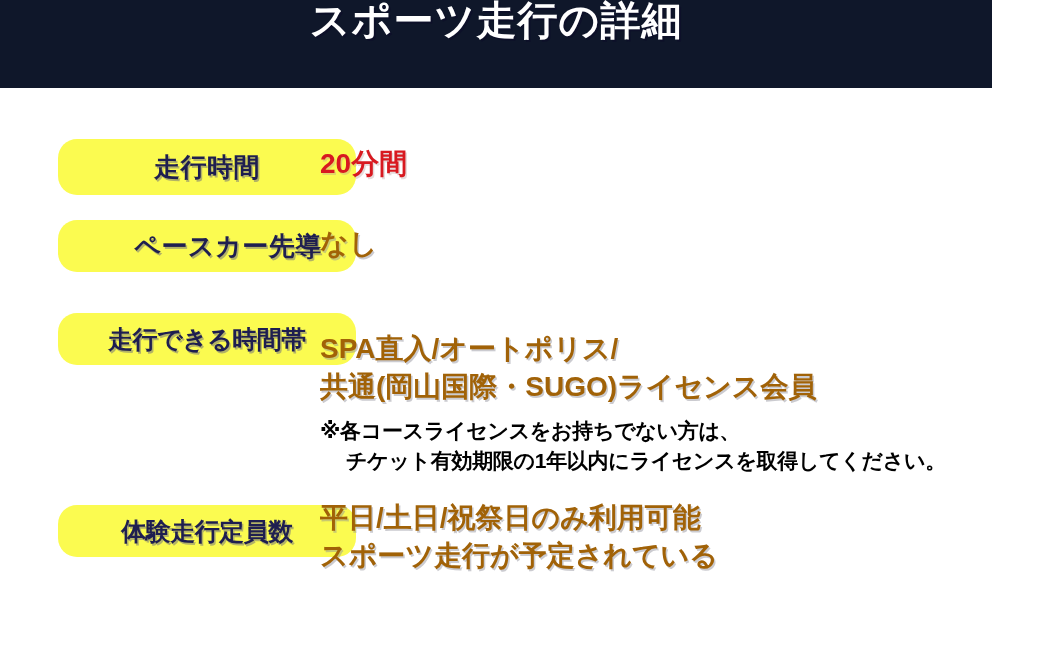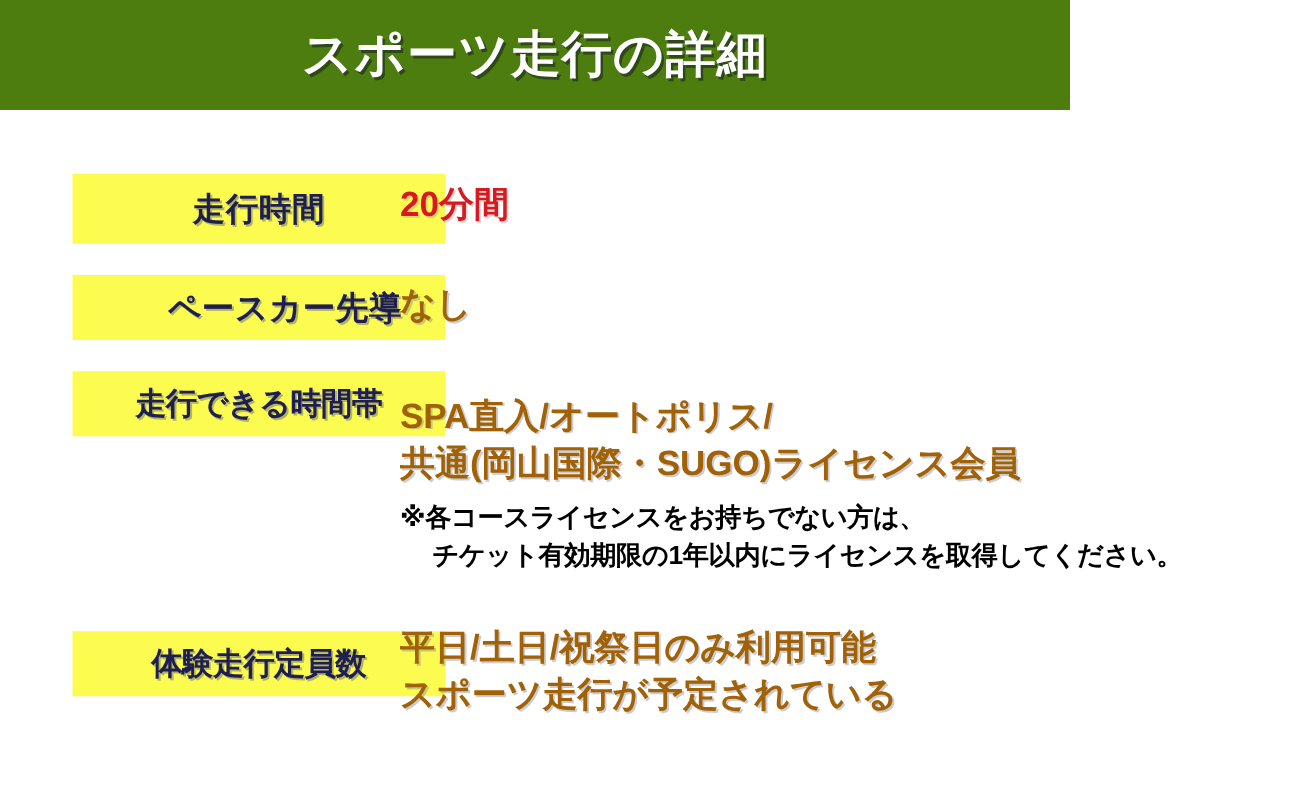--- a/index.html
+++ b/index.html
@@ -20,25 +20,25 @@
     width: 1040px;
     height: 646px;
     background: #ffffff;
   }
 
   
   .header-banner {
     position: absolute;
     left: 0;
     top: 0;
-    width: 856px;
+    width: 992px;
     height: 88px;
-    background: #4d7c0f;
+    background: #0f172a;
     display: flex;
-    align-items: center;
+    align-items: flex-start;
     justify-content: center;
   }
   .header-title {
     color: #ffffff;
     font-size: 40px;
     font-weight: bold;
     letter-spacing: 1px;
     line-height: 1;
     white-space: nowrap;
     text-shadow: 2px 2px 0 rgba(10,8,40,0.45);
@@ -67,20 +67,21 @@
     color: #1e1e50;
     font-size: 26px;
     font-weight: bold;
     text-align: center;
     line-height: 1;
     display: flex;
     align-items: center;
     justify-content: center;
     letter-spacing: 0.5px;
     text-shadow: 1.5px 1.5px 0 rgba(120,120,120,0.55);
+    border-radius: 19px;
   }
   .label-chip.tight {
     font-size: 25px;
     letter-spacing: -0.5px;
   }
 
   .value-block {
     position: absolute;
     left: 320px;
     width: 700px;
@@ -114,21 +115,21 @@
 
   
   #row-duration        { top: 51px; height: 56px; }
   #row-duration .label-chip  { top: 0px;  height: 56px; }
   #row-duration .value-block { top: 6px; }
 
   #row-pacecar         { top: 132px; height: 52px; }
   #row-pacecar .label-chip   { top: 0px;  height: 52px; padding-left: 42px; }
   #row-pacecar .value-block  { top: 5px; }
 
-  #row-timeslot        { top: 209px; height: 180px; }
+  #row-timeslot        { top: 225px; height: 180px; }
   #row-timeslot .label-chip  { top: 0px;  height: 52px; }
   #row-timeslot .value-block { top: -14px; margin-top: 31px; }
 
   #row-capacity        { top: 417px; height: 110px; }
   #row-capacity .label-chip  { top: 0px;  height: 52px; }
   #row-capacity .value-block { top: -6px; }
 
   .note-group { margin-top: 10px; }
 </style>
 </head>

